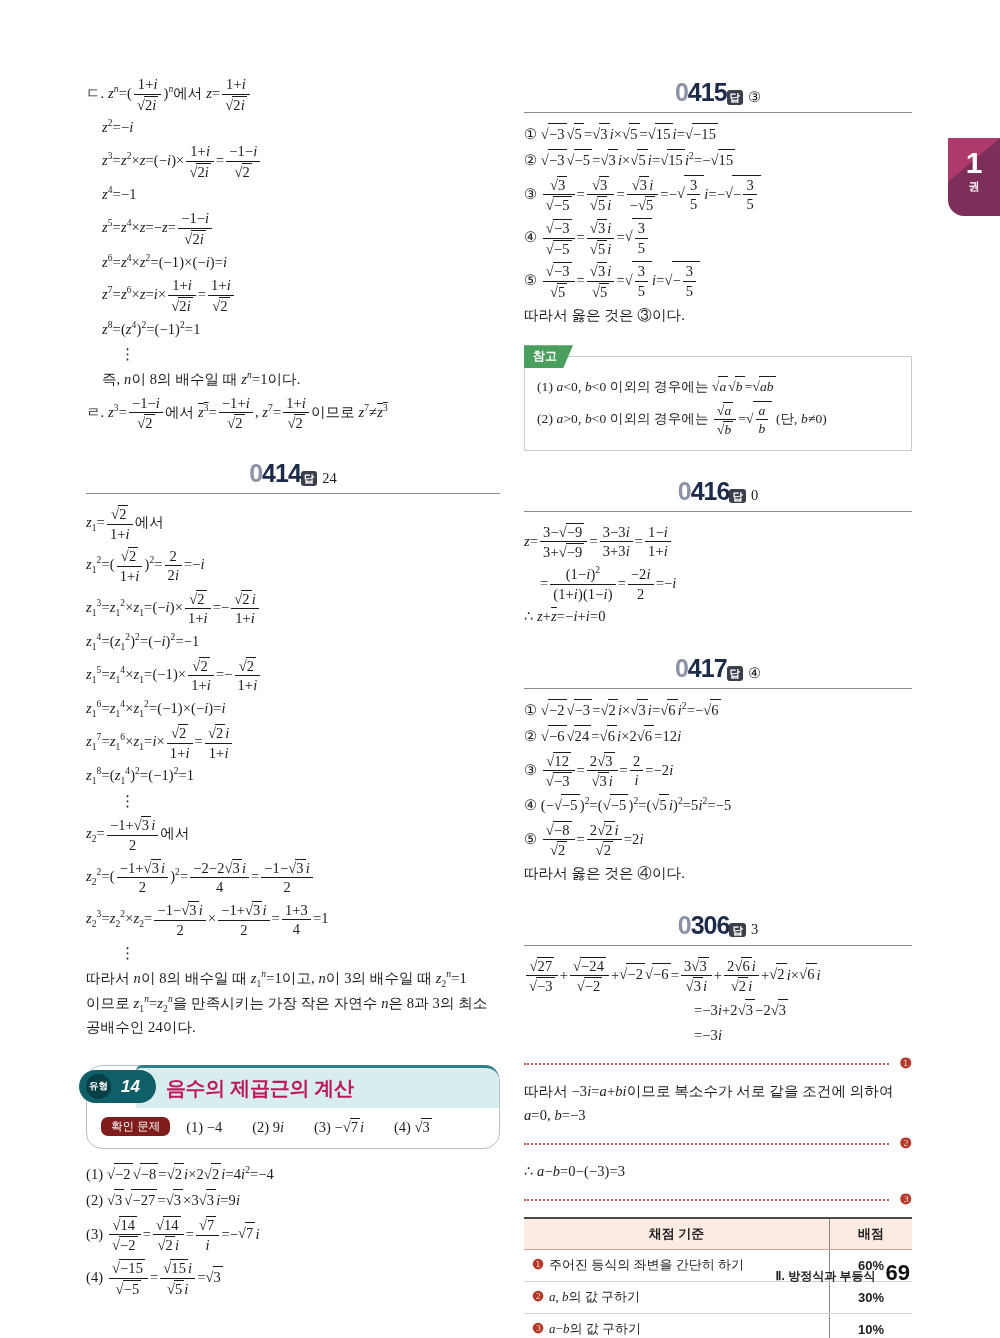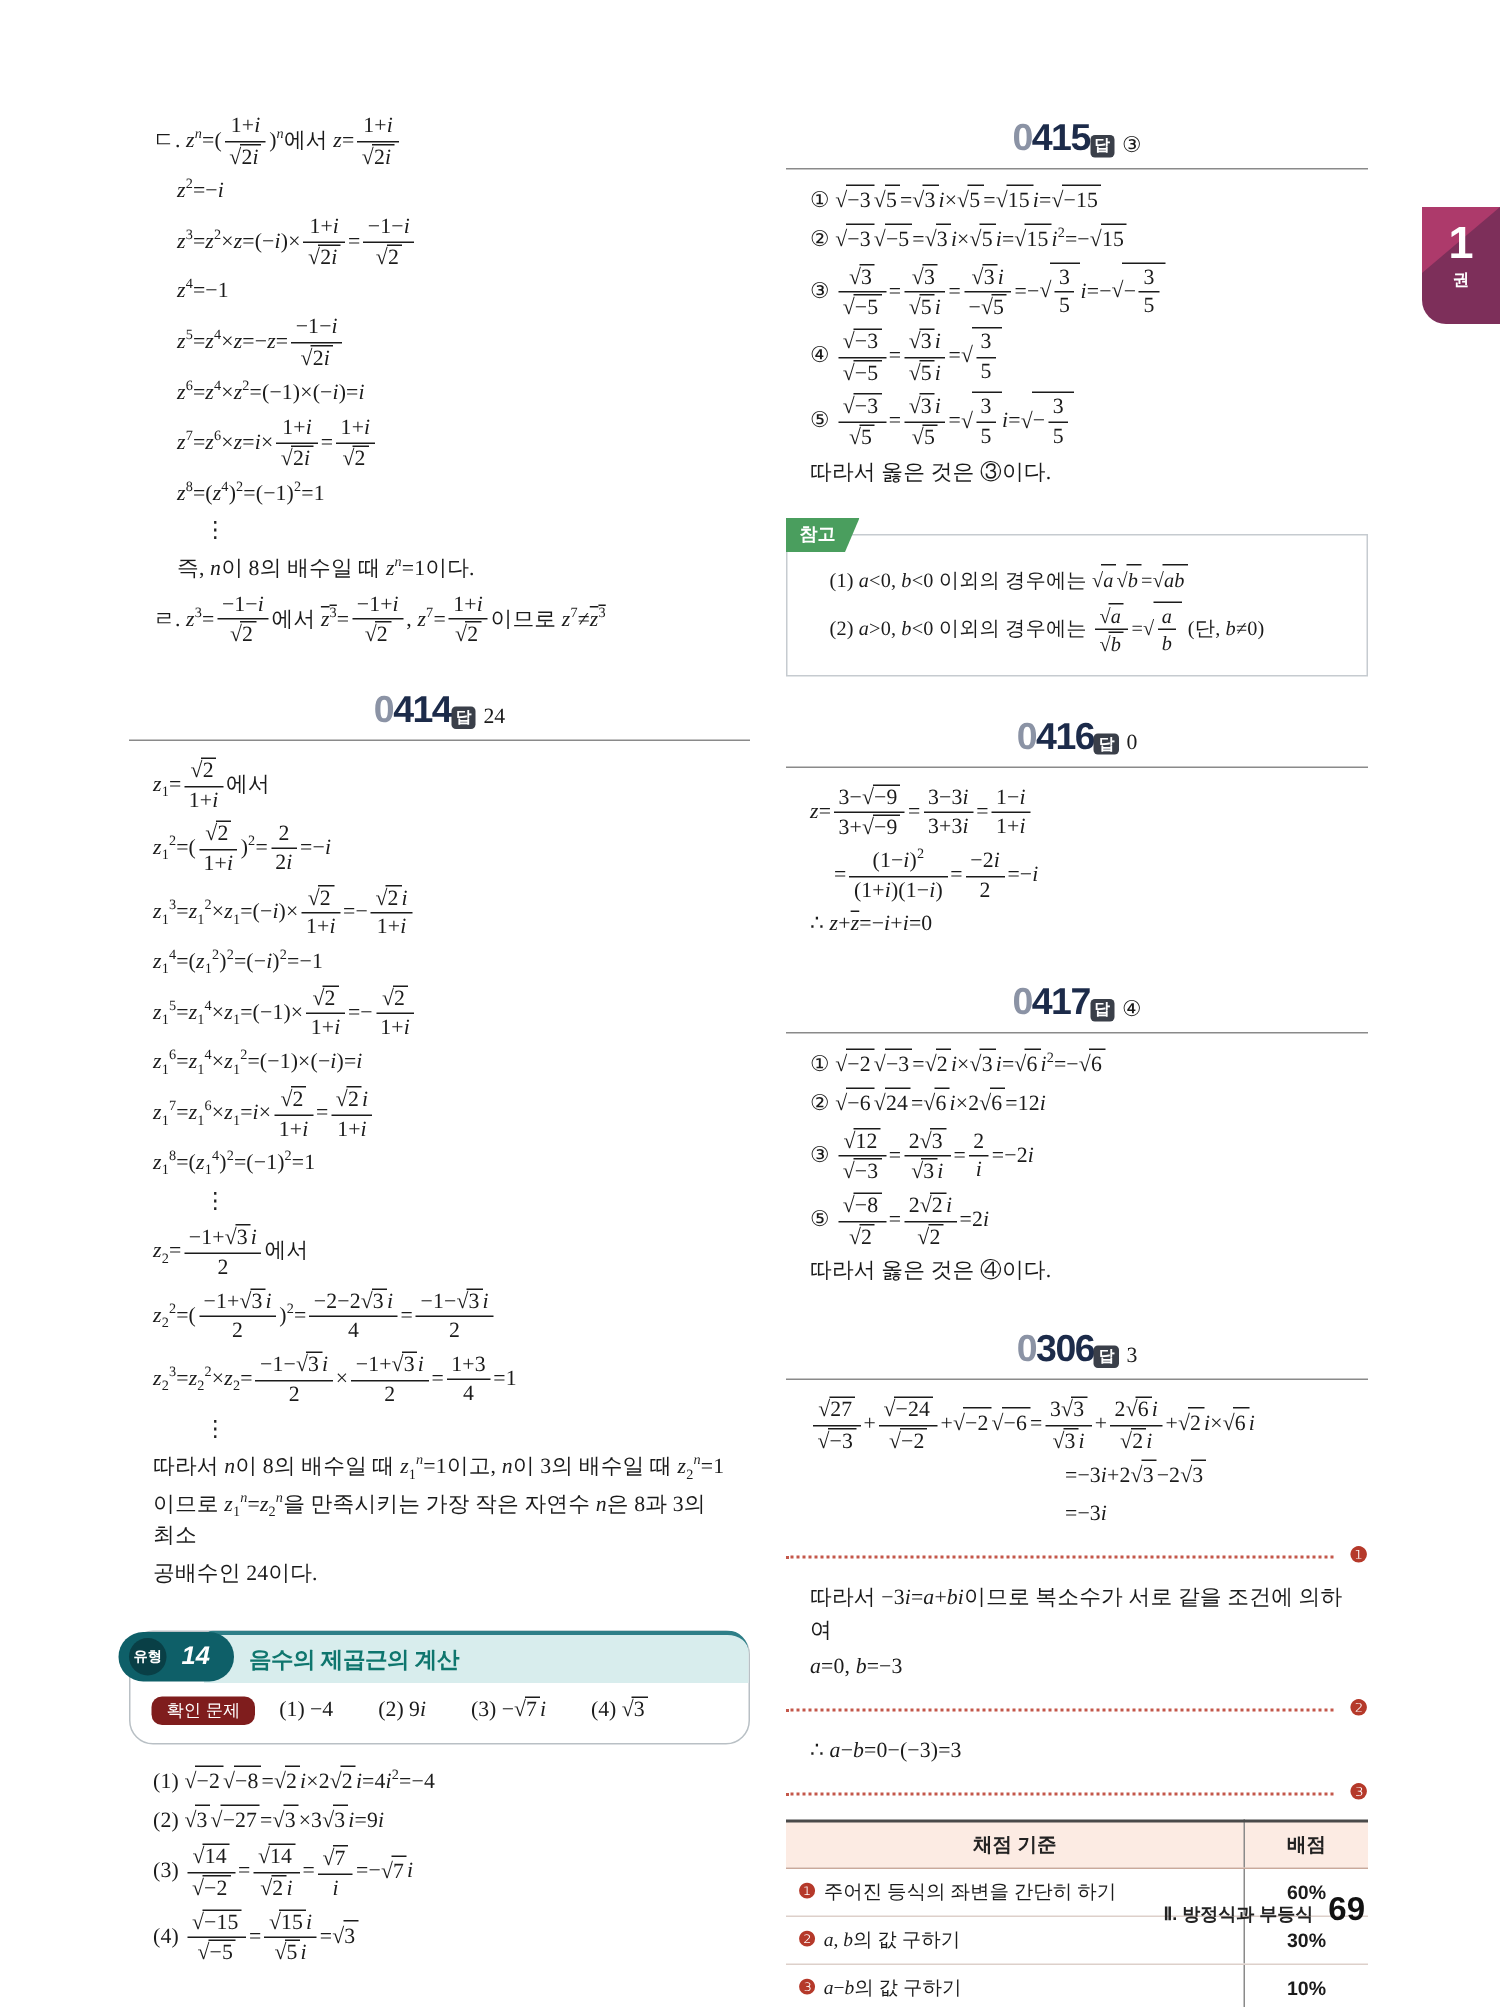--- a/index.html
+++ b/index.html
@@ -3,21 +3,21 @@
 <meta charset="utf-8">
 <style>
   html,body{margin:0;padding:0;background:#e8e8e8;}
   .page{position:relative;width:1000px;height:1338px;background:#ffffff;
         font-family:"Liberation Serif","DejaVu Serif",serif;color:#1b1b1b;overflow:hidden;margin:0 auto;}
   .col{position:absolute;top:0;}
   .col-left{left:86px;top:72px;width:414px;}
   .col-right{left:524px;top:78px;width:388px;}
 
   
-  .math-line{font-size:14.5px;line-height:1.5;margin:3px 16px;letter-spacing:.1px;}
+  .math-line{font-size:14.5px;line-height:1.5;margin:3px 0;letter-spacing:.1px;}
   .math-line i{font-family:"Liberation Serif",serif;font-style:italic;}
   .ind1{padding-left:16px;}
   .ind2{padding-left:170px;}
   .dots{padding-left:34px;font-size:15px;letter-spacing:0;color:#222;}
   sup{font-size:9.5px;vertical-align:super;line-height:0;}
   sub{font-size:9.5px;vertical-align:sub;line-height:0;}
   .fr{display:inline-flex;flex-direction:column;vertical-align:middle;text-align:center;margin:1px 2px;}
   .fr .nu{display:block;padding:0 3px 1px;border-bottom:1px solid #1b1b1b;line-height:1.15;}
   .fr .de{display:block;padding:1px 3px 0;line-height:1.15;}
   .sq{white-space:nowrap;display:inline-block;}
@@ -49,22 +49,22 @@
             padding:0 12px 8px;position:relative;}
   .type-head{display:flex;align-items:center;margin:-1px -12px 6px -20px;position:relative;}
   .type-pill{background:var(--c-teal-dark);color:#fff;border-radius:18px;display:flex;
              align-items:center;gap:10px;padding:4px 16px 4px 7px;z-index:2;
              font-family:"Liberation Sans",sans-serif;}
   .type-pill .lbl{background:#093f46;border-radius:50%;width:25px;height:25px;display:flex;
                   align-items:center;justify-content:center;font-size:9.5px;font-weight:700;}
   .type-pill .num{font-size:17px;font-weight:800;font-style:italic;}
   .type-titlebar{flex:1;background:var(--c-teal-light);border-top:3px solid var(--c-teal);
                  border-radius:6px 14px 0 0;margin-left:-20px;padding:7px 20px 6px 30px;
-                 font-family:"Liberation Sans",sans-serif;font-weight:800;font-size:15px;
-                 color:#0f766e;letter-spacing:-.3px;}
+                 font-family:"Liberation Sans",sans-serif;font-weight:800;font-size:20px;
+                 color:#be185d;letter-spacing:-.3px;}
   .type-checkrow{display:flex;align-items:center;gap:16px;padding:3px 2px 4px;}
   .check-badge{background:#7f1d1d;color:#fff;border-radius:7px;padding:2px 10px;
                font-family:"Liberation Sans",sans-serif;font-size:11.5px;font-weight:400;
                white-space:nowrap;text-align:right;}
   .check-ans{font-size:14.5px;margin-right:30px;}
   .check-ans:last-child{margin-right:0;}
 
   
   .sep-row{display:flex;align-items:center;margin:10px 0;}
   .dotline{flex:1;border-bottom:2px dotted #c4574a;height:0;}
@@ -381,20 +381,21 @@
           <div class="math-line">③ <span class="fr">
               <span class="nu"><span class="sq"><span class="sqs">√</span><span class="sqb">12</span></span></span>
               <span class="de"><span class="sq"><span class="sqs">√</span><span class="sqb">−3</span></span></span>
             </span>=<span class="fr">
               <span class="nu">2<span class="sq"><span class="sqs">√</span><span class="sqb">3</span></span></span>
               <span class="de"><span class="sq"><span class="sqs">√</span><span class="sqb">3</span></span><i>i</i></span>
             </span>=<span class="fr">
               <span class="nu">2</span>
               <span class="de"><i>i</i></span>
             </span>=−2<i>i</i></div>
+          <div class="math-line">④ (−<span class="sq"><span class="sqs">√</span><span class="sqb">−5</span></span>)<sup>2</sup>=(<span class="sq"><span class="sqs">√</span><span class="sqb">−5</span></span>)<sup>2</sup>=(<span class="sq"><span class="sqs">√</span><span class="sqb">5</span></span><i>i</i>)<sup>2</sup>=5<i>i</i><sup>2</sup>=−5</div>
           <div class="math-line">⑤ <span class="fr">
               <span class="nu"><span class="sq"><span class="sqs">√</span><span class="sqb">−8</span></span></span>
               <span class="de"><span class="sq"><span class="sqs">√</span><span class="sqb">2</span></span></span>
             </span>=<span class="fr">
               <span class="nu">2<span class="sq"><span class="sqs">√</span><span class="sqb">2</span></span><i>i</i></span>
               <span class="de"><span class="sq"><span class="sqs">√</span><span class="sqb">2</span></span></span>
             </span>=2<i>i</i></div>
           <div class="math-line">따라서 옳은 것은 ④이다.</div>
         </div>
     </div>

